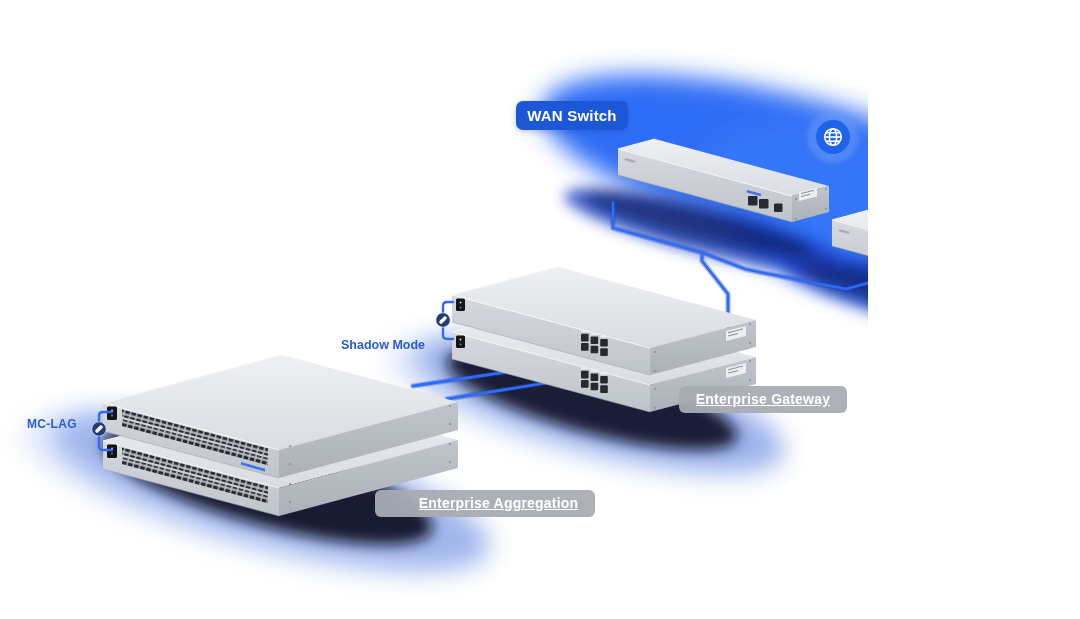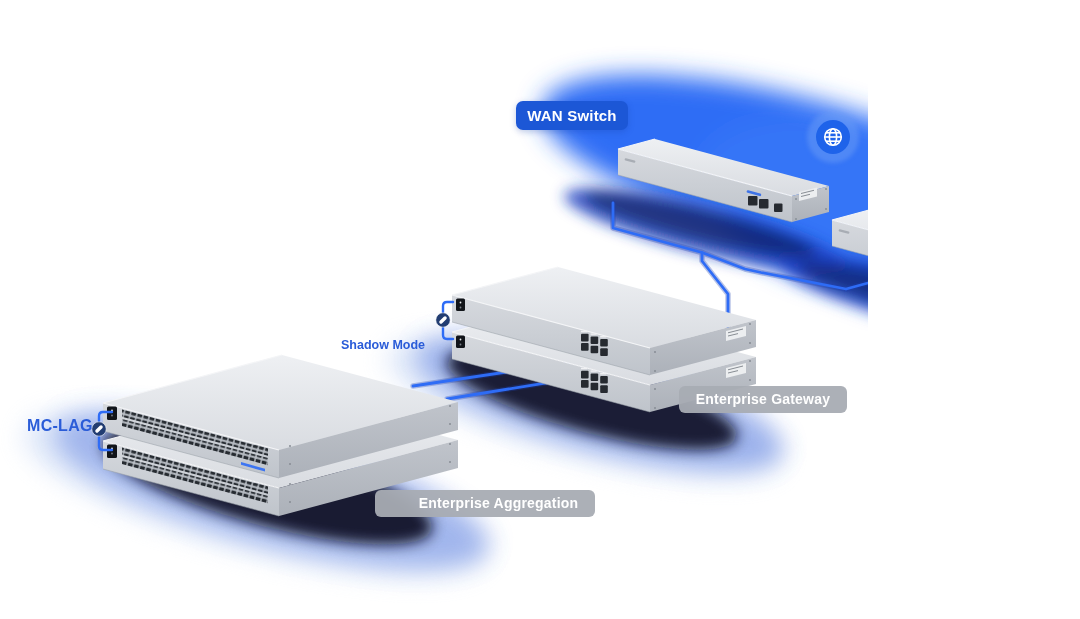--- a/index.html
+++ b/index.html
@@ -12,29 +12,29 @@
   .overlay{position:absolute;left:0;top:0;width:1080px;height:619px;pointer-events:none;}
   .badge-blue{
     position:absolute;left:516px;top:101px;width:112px;height:29px;
     background:#1c57d6;border-radius:7px;color:#fff;
     font-size:15px;font-weight:700;line-height:29px;text-align:center;
     box-shadow:0 2px 6px rgba(20,60,160,.25);letter-spacing:.2px;
   }
   .lbl-gray{
     position:absolute;height:27px;background:rgba(168,172,179,.95);
     border-radius:6px;color:#fff;font-size:14px;font-weight:700;
-    line-height:27px;text-align:center;letter-spacing:.2px;
+    line-height:27px;text-align:center;letter-spacing:.2px;text-decoration:underline;
   }
   .lbl-gateway{left:679px;top:386px;width:168px;}
   .lbl-aggregation{left:375px;top:490px;width:193px;padding-left:27px;}
   .lbl-feature{
     position:absolute;color:#2a5cd8;font-weight:700;white-space:nowrap;
   }
   .lbl-shadow-mode{left:336px;top:311px;width:94px;text-align:center;font-size:12.5px;margin-top:27px;}
-  .lbl-mc-lag{left:27px;top:417px;font-size:16px;letter-spacing:.3px;}
+  .lbl-mc-lag{left:27px;top:417px;font-size:12px;letter-spacing:.3px;}
 </style>
 </head>
 <body>
 
 <div class="stage">
 
 <svg width="1080" height="619" viewBox="0 0 1080 619">
   <defs>
     <filter id="b12" x="-60%" y="-60%" width="220%" height="220%">
           <feGaussianBlur stdDeviation="12"></feGaussianBlur>

